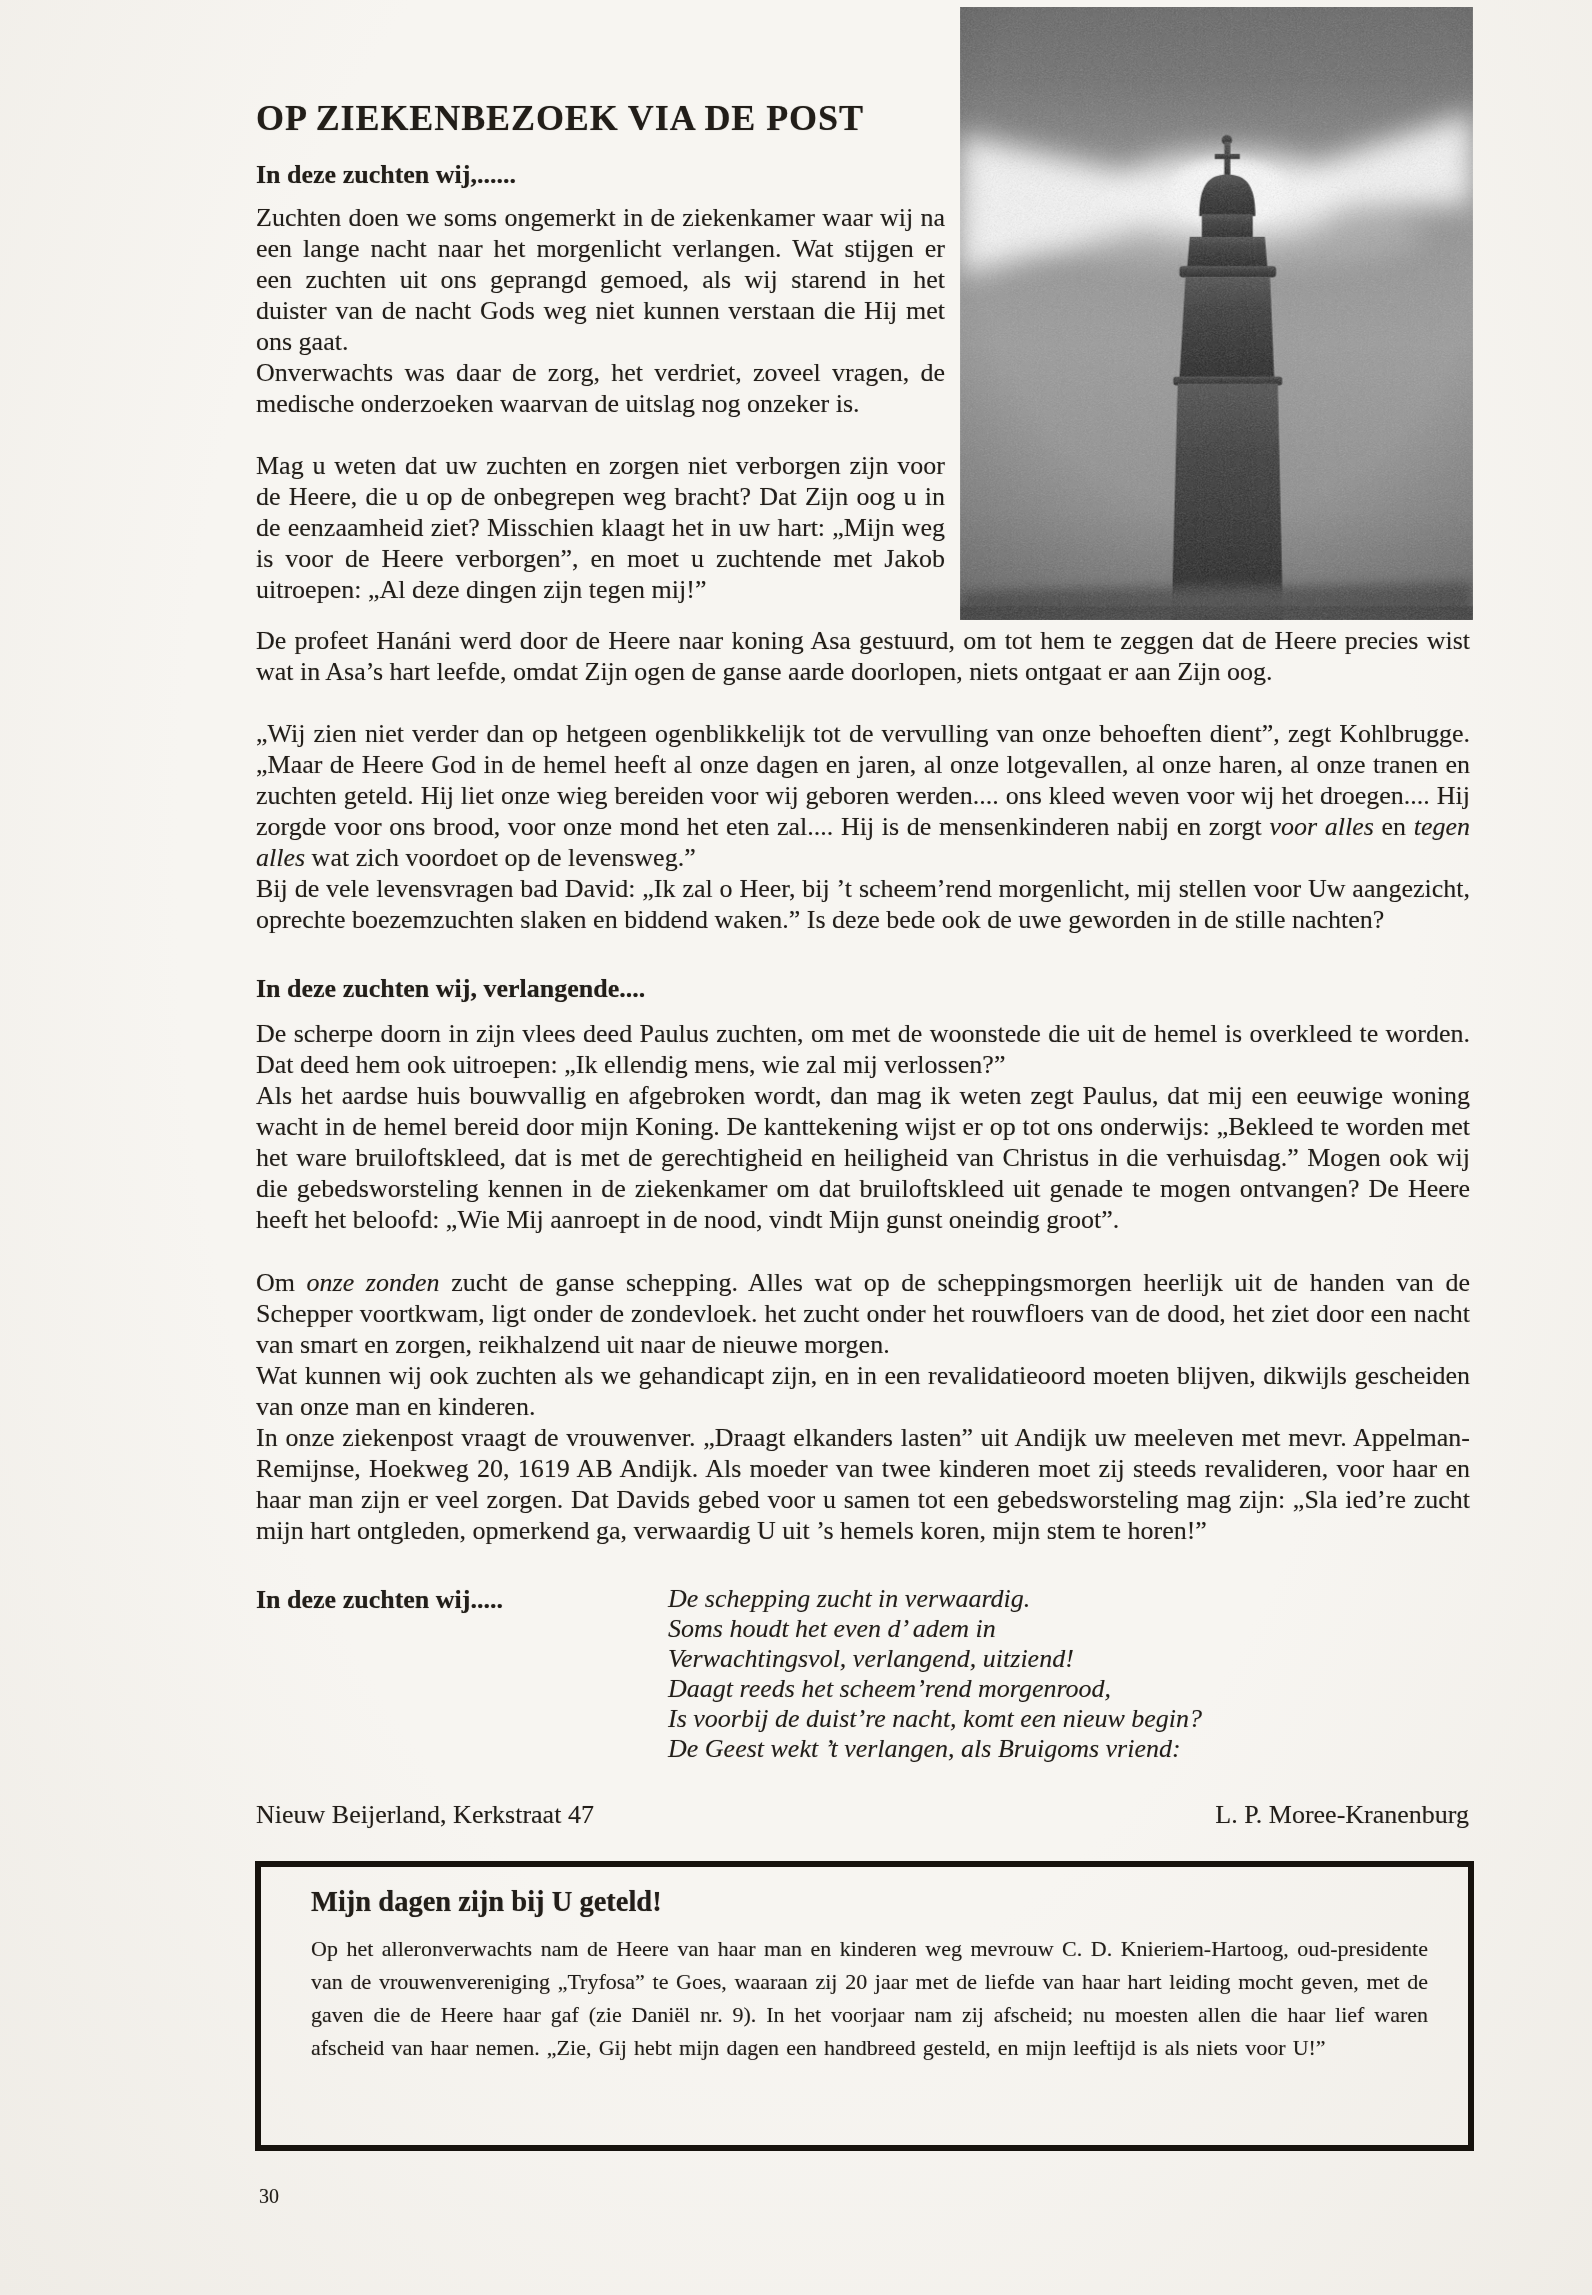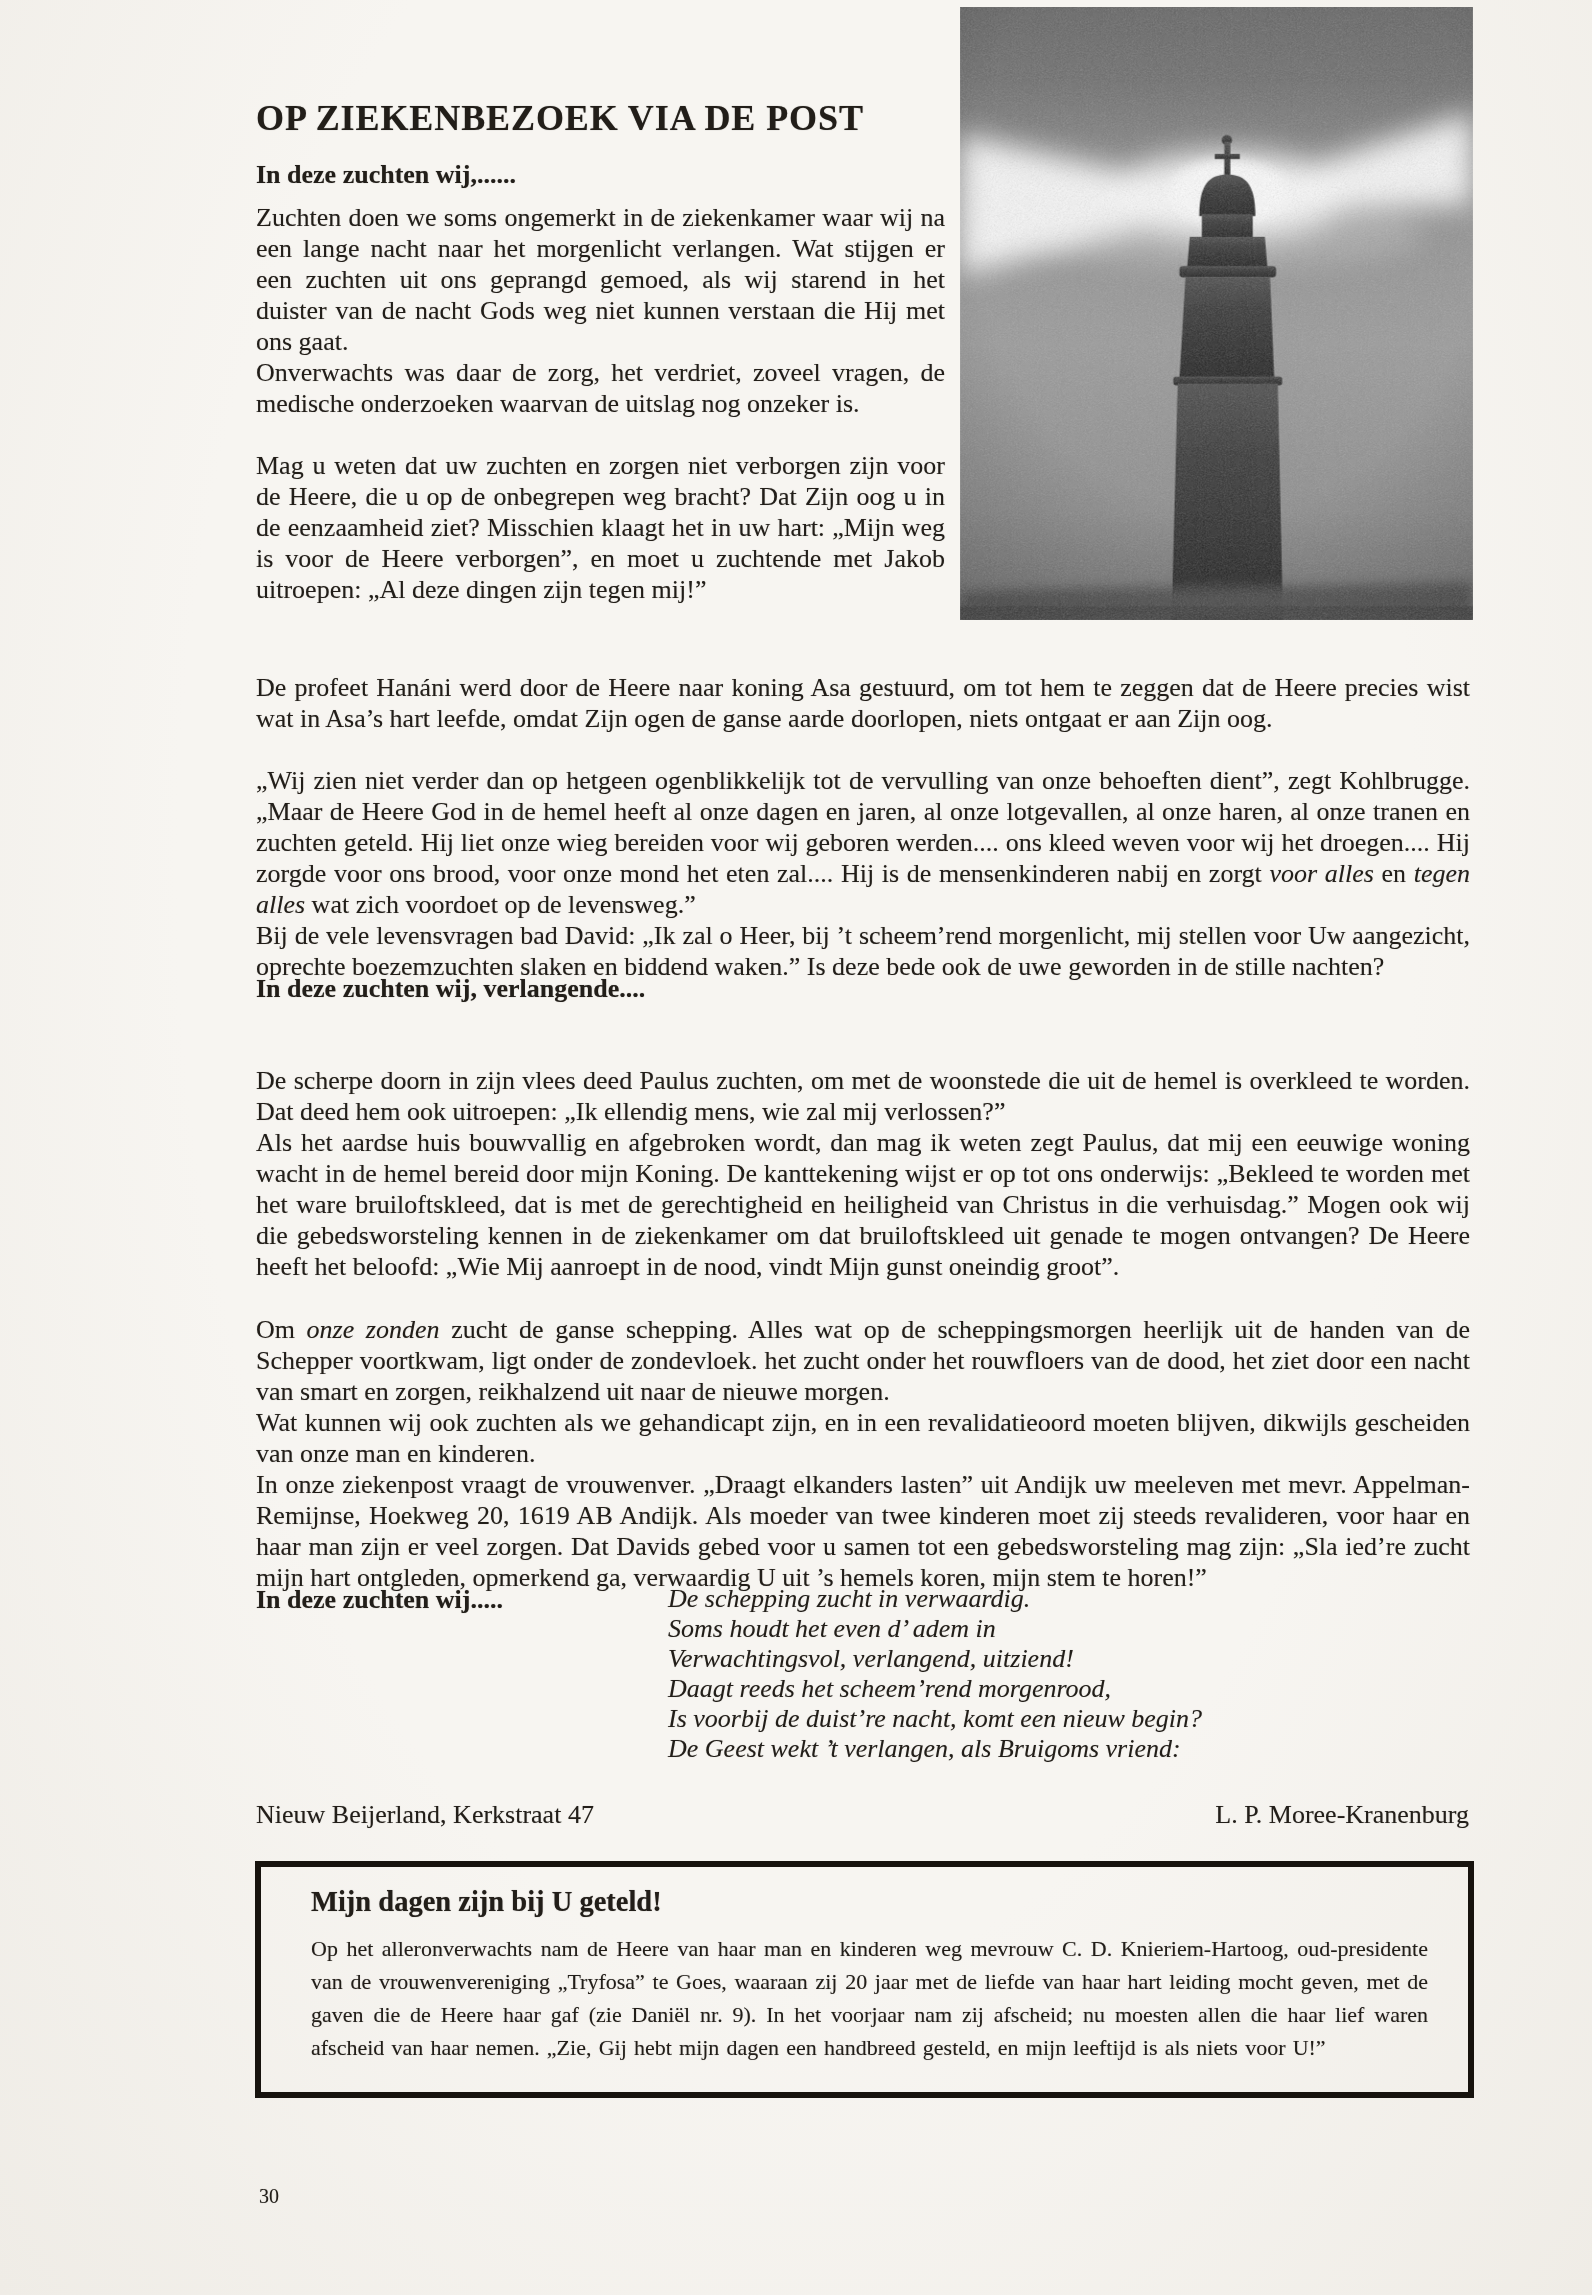--- a/index.html
+++ b/index.html
@@ -12,41 +12,41 @@
     overflow:hidden;
   }
   .page { position:absolute; inset:0;padding-left:40px; }
   .block { position:absolute; left:256px; }
   .txt {
     font-size:26px; line-height:31px;
     text-align:justify;
     text-shadow:0 0 0.9px rgba(35,30,24,0.35);
   }
   .narrow { width:689px; }
-  .wide   { width:1214px;margin-top:47px; }
+  .wide   { width:1214px; }
   h1.title {
     margin:0; font-size:36px; font-weight:bold; letter-spacing:0.9px;
     text-shadow:0 0 0.9px rgba(20,16,12,0.5);
   }
   .bold-heading {
     font-weight:bold; font-size:26px; line-height:31px;
     text-shadow:0 0 0.9px rgba(20,16,12,0.45);
   }
   .ital { font-style:italic; }
   .photo {
     position:absolute; left:960px; top:7px; width:513px; height:613px;
   }
   .poem-wrap { display:flex; width:1214px; }
   .poem-label { width:412px; flex:0 0 412px; }
   .poem-lines { font-style:italic; font-size:26px; line-height:30px;
                 text-shadow:0 0 0.9px rgba(35,30,24,0.3); }
   .sig-row { width:1213px; display:flex; justify-content:space-between;
              font-size:26px; text-shadow:0 0 0.9px rgba(35,30,24,0.35); }
   .memoriam {
-    position:absolute; left:255px; top:1861px; width:1219px; height:237px;
+    position:absolute; left:255px; top:1861px; width:1219px; height:290px;
     box-sizing:border-box; border:6px solid #17130e;
     padding:19px 40px 0 50px; background:transparent;
   }
   .memoriam .box-title { font-size:28.5px; font-weight:bold; margin:0 0 14px 0;
                          text-shadow:0 0 0.9px rgba(20,16,12,0.5); }
   .memoriam .box-body { font-size:22px; line-height:33px; text-align:justify;
                         word-spacing:1.7px; text-shadow:0 0 0.9px rgba(35,30,24,0.35); }
   .page-num { position:absolute; left:259px; top:2185px; font-size:20px;
               text-shadow:0 0 0.9px rgba(35,30,24,0.35); }
 </style>

